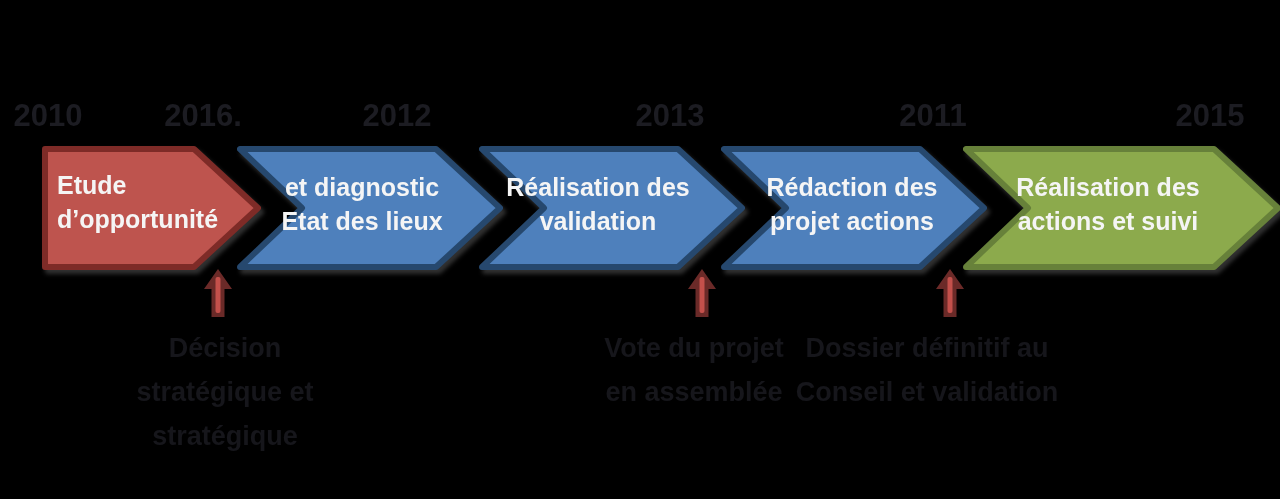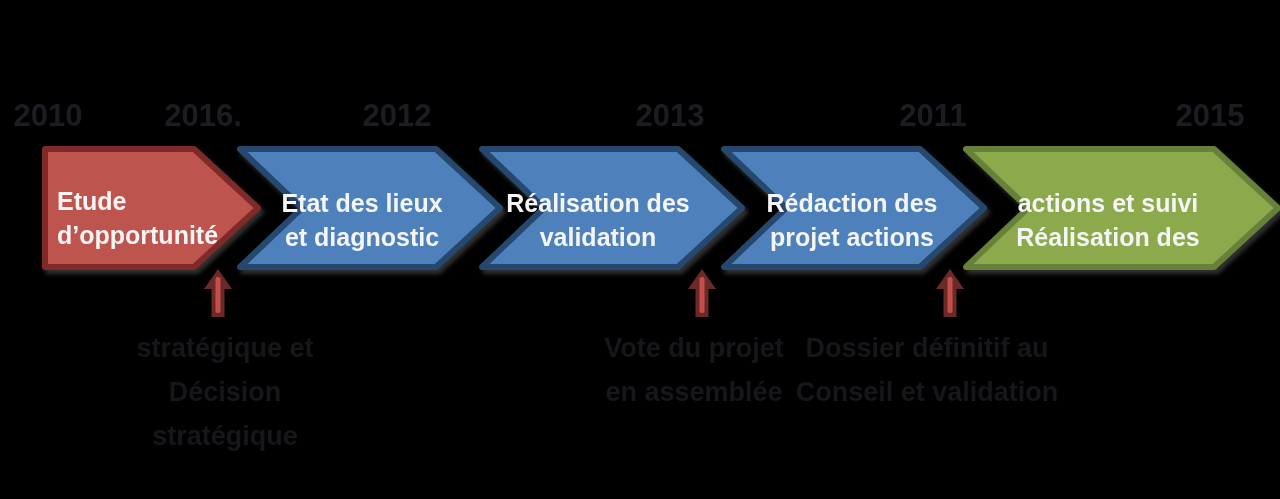--- a/index.html
+++ b/index.html
@@ -43,21 +43,20 @@
   .phase-label {
     position: absolute;
     top: 170px;
     transform: translateX(-50%);
     text-align: center;
     color: var(--phase_label_text, #f5f5f5);
     font-size: 25px;
     font-weight: bold;
     line-height: 34px;
     white-space: nowrap;
-    margin-top: 16px;
   }
   .phase-label.left-aligned {
     transform: none;
     text-align: left;
     top: 168px;
   }
   .note {
     position: absolute;
     top: 326px;
     transform: translateX(-50%);
@@ -101,39 +100,39 @@
   <span class="year" style="left:397px">2012</span>
   <span class="year" style="left:670px">2013</span>
   <span class="year" style="left:933px">2011</span>
   <span class="year" style="left:1210px">2015</span>
 
   <div class="phase-label left-aligned" style="left:57px">
     <div>Etude</div>
     <div>d’opportunité</div>
   </div>
   <div class="phase-label" style="left:362px">
+    <div>et diagnostic</div>
     <div>Etat des lieux</div>
-    <div>et diagnostic</div>
   </div>
   <div class="phase-label" style="left:598px">
     <div>Réalisation des</div>
     <div>validation</div>
   </div>
   <div class="phase-label" style="left:852px">
     <div>Rédaction des</div>
     <div>projet actions</div>
   </div>
   <div class="phase-label" style="left:1108px">
+    <div>Réalisation des</div>
     <div>actions et suivi</div>
-    <div>Réalisation des</div>
   </div>
 
   <div class="note" style="left:225px">
+    <div>Décision</div>
     <div>stratégique et</div>
-    <div>Décision</div>
     <div>stratégique</div>
   </div>
   <div class="note" style="left:694px">
     <div>Vote du projet</div>
     <div>en assemblée</div>
   </div>
   <div class="note" style="left:927px">
     <div>Dossier définitif au</div>
     <div>Conseil et validation</div>
   </div>

